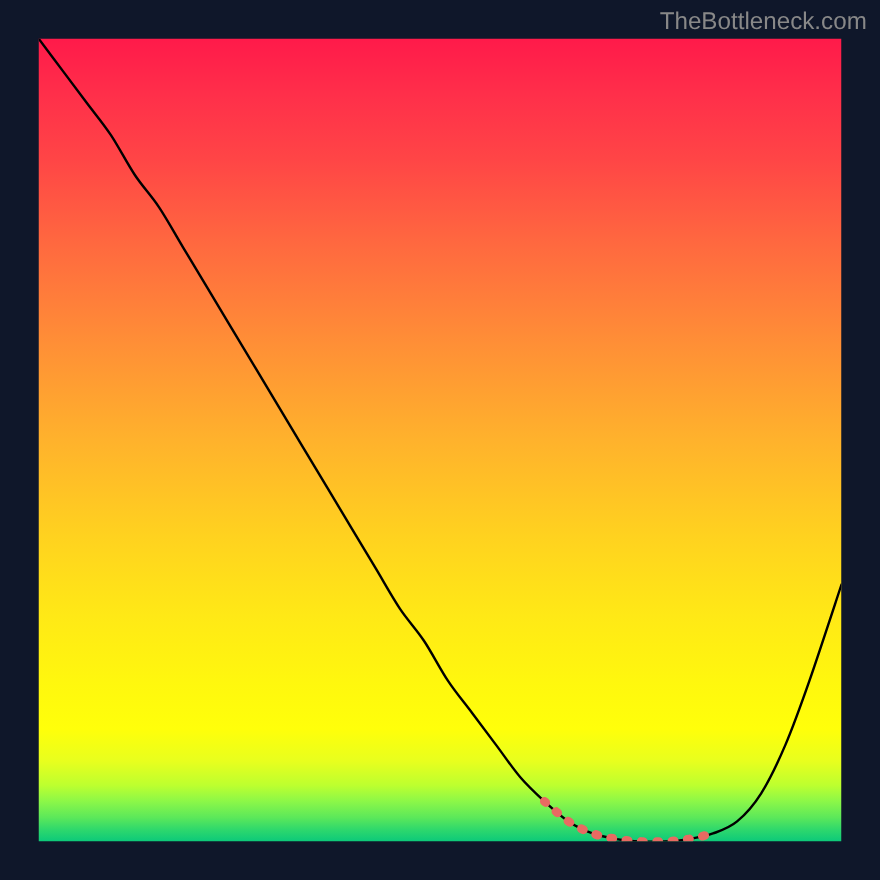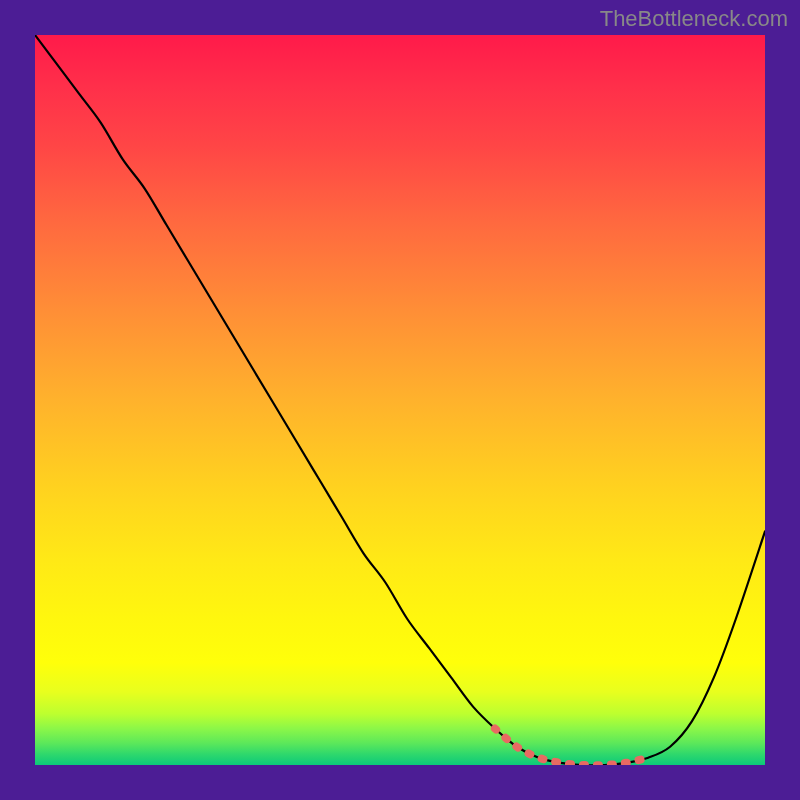--- a/index.html
+++ b/index.html
@@ -1,21 +1,21 @@
 <!DOCTYPE html>
 <html><head>
 <meta charset="utf-8">
 <style>
   * { margin: 0; padding: 0; box-sizing: border-box; }
   html, body { width: 800px; height: 800px; background: #000; overflow: hidden; }
   .container {
     position: relative;
     width: 800px;
     height: 800px;
-    background: #4c1d95;
+    background: #0f172a;
   }
   .watermark {
     position: absolute;
     top: 6px;
     right: 12px;
     color: #888;
     font-family: Arial, Helvetica, sans-serif;
     font-size: 22px;
     font-weight: 500;
     letter-spacing: 0;

